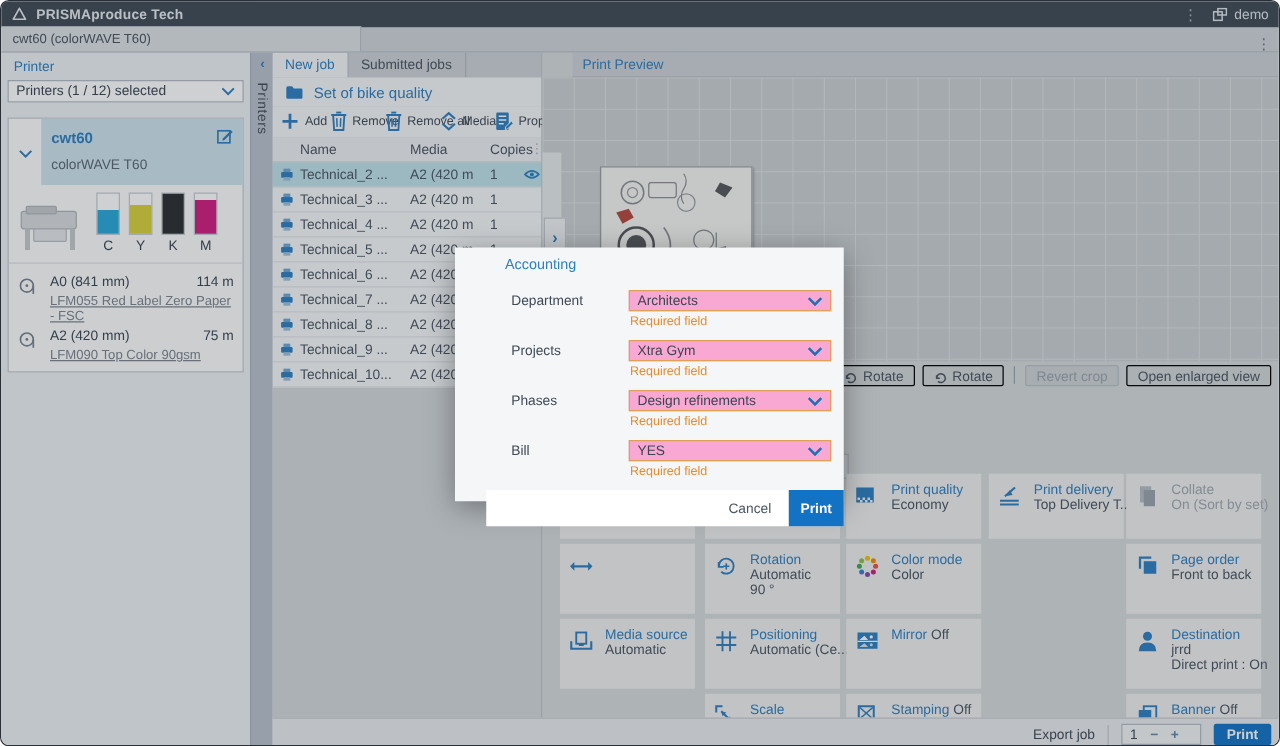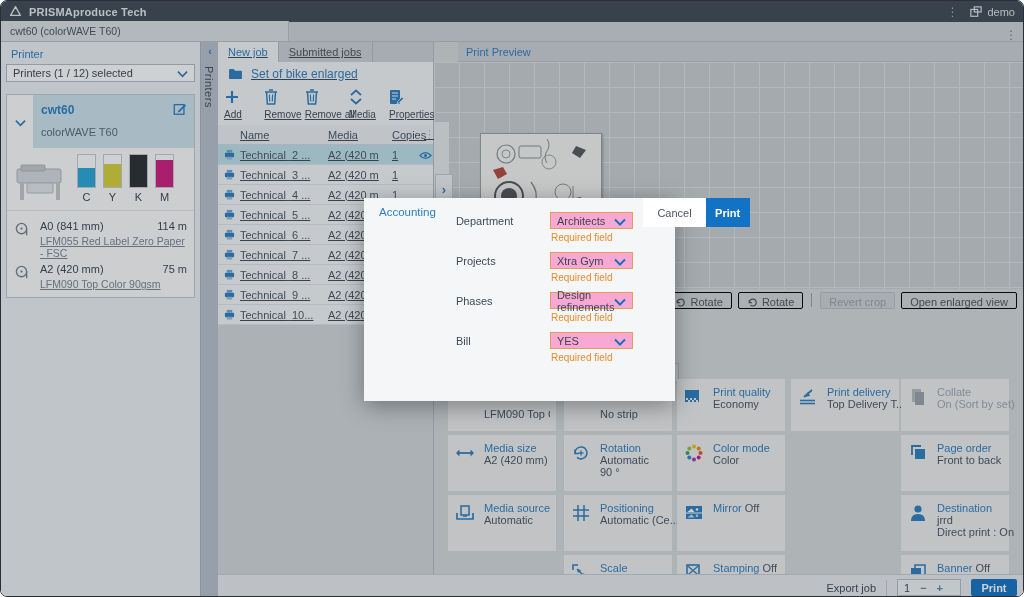--- a/index.html
+++ b/index.html
@@ -53,29 +53,29 @@
 
   
   .strip { width:18px; flex:none; background:#b9c1cc; position:relative; border-left:1px solid #aab2bd; }
   .strip .collapse { position:absolute; top:3px; left:0; width:18px; text-align:center; color:#2d7fc0;
     font-size:11px; font-weight:bold; }
   .strip .vtext { position:absolute; top:24px; left:2px; writing-mode:vertical-rl; color:#434d5a;
     font-size:11px; letter-spacing:.5px; }
 
   
   .job-panel { width:216px; flex:none; background:#d4d8db; border-right:1px solid #b6bcc3;
-    display:flex; flex-direction:column;text-decoration:underline; }
+    display:flex; flex-direction:column; }
   .job-tabs { height:20px; background:#ccd1d7; display:flex; flex:none; }
   .job-tab { padding:0 10px; display:flex; align-items:center; color:#49545f; border-right:1px solid #b4bbc2; }
   .job-tab.active { background:#f4f6f8; color:#2d7fc0; }
   .job-title-row { height:23px; background:#f4f6f8; display:flex; align-items:center; gap:8px;
     padding:0 10px; flex:none; }
   .job-title { color:#2d7fc0; font-size:12px; }
   .job-toolbar { background:#f4f6f8; display:flex; padding:4px 2px 5px 6px; gap:2px; flex:none; }
-  .tool { width:42px; display:flex; flex-direction:column; gap:4px; color:#3f4956;
+  .tool { width:42px; display:flex; flex-direction:row; align-items:center; gap:4px; color:#3f4956;
     font-size:10px; white-space:nowrap; }
   .tool svg { display:block; }
   .job-table-head { height:20px; background:#eef0f2; display:flex; align-items:center; flex:none;
     border-bottom:1px solid #d4d9dd; color:#4a5562; }
   .col-icon { width:22px; flex:none; }
   .col-name { width:88px; flex:none; overflow:hidden; white-space:nowrap; }
   .col-media { width:64px; flex:none; overflow:hidden; white-space:nowrap; }
   .col-copies { width:26px; flex:none; }
   .col-extra { flex:1; text-align:center; }
   .job-row { height:20px; background:#f6f8f9; border-bottom:1px solid #e2e5e9; display:flex;
@@ -125,21 +125,21 @@
     display:flex; align-items:center; }
   .stepper { width:64px; height:17px; border:1px solid #b4bdc7; background:#f2f4f5; display:flex;
     align-items:center; padding:0 6px; color:#3f4956; }
   .stepper .minus,.stepper .plus { color:#5b89ad; font-weight:bold; margin-left:10px; }
   .print-main { width:46px; height:17px; background:#1273c4; color:#fff; font-weight:bold;
     border-radius:2px; display:flex; align-items:center; justify-content:center; }
 
   
   .overlay { position:absolute; inset:0; background:rgba(33,39,48,.22); z-index:10; }
   .modal { position:absolute; left:363px; top:197px; width:311px; height:203px; background:#f4f6f8;
-    z-index:20; box-shadow:0 5px 22px rgba(0,0,0,.35); display:flex; flex-direction:row; }
+    z-index:20; box-shadow:0 5px 22px rgba(0,0,0,.35); display:flex; flex-direction:column;padding-left:25px; }
   .modal-title { color:#2d7fbf; font-size:11.5px; padding:8px 0 0 15px; }
   .modal-body { flex:1; padding:14px 10px 0 20px; }
   .field-row { display:flex; margin-bottom:4px; }
   .field-label { width:94px; padding-top:3px; color:#3f4a57; }
   .field-main { flex:1; }
   .dropdown { height:17px; background:#f9a8d4; border:1px solid #e0a055; display:flex; align-items:center;
     padding:0 6px; color:#3b4654; }
   .dropdown .chev { margin-left:auto; }
   .required { color:#e78b2d; font-size:10px; margin:3px 0 5px 1px; }
   .modal-footer { height:29px; background:#fff; display:flex; align-items:center;
@@ -298,21 +298,21 @@
         <div class="job-tab">
             <span>Submitted jobs</span>
           </div>
       </div>
       <div class="job-title-row">
         <span>
           <svg width="15" height="12" viewBox="0 0 16 13">
               <path d="M1 2.5 Q1 1 2.5 1 H6 L7.5 3 H14 Q15 3 15 4.2 V11 Q15 12 13.8 12 H2.2 Q1 12 1 11 Z" fill="#2d7fc0"></path>
             </svg>
         </span>
-        <span class="job-title">Set of bike enlarged</span>
+        <span class="job-title">Set of bike quality</span>
       </div>
       <div class="job-toolbar">
         <div class="tool">
           <span>
               <svg width="16" height="16" viewBox="0 0 16 16">
                 <line x1="8" y1="2" x2="8" y2="14" stroke="#2d7fc0" stroke-width="2.2"></line>
                 <line x1="2" y1="8" x2="14" y2="8" stroke="#2d7fc0" stroke-width="2.2"></line>
               </svg>
             </span>
           <span>Add</span>
@@ -600,22 +600,20 @@
           <span class="ttext"><span class="tlabel">Collate</span>
             <span class="tvalue">On (Sort by set)</span></span>
         </div>
 
         <div class="tile c1 r1">
           <span class="ticon"><svg width="20" height="20" viewBox="0 0 20 20">
                 <line x1="3" y1="10" x2="17" y2="10" stroke="#2d7fc0" stroke-width="1.8"></line>
                 <path d="M4.5 6.5 L1 10 l3.5 3.5 z" fill="#2d7fc0"></path>
                 <path d="M15.5 6.5 L19 10 l-3.5 3.5 z" fill="#2d7fc0"></path>
               </svg></span>
-          <span class="ttext"><span class="tlabel">Media size</span>
-            <span class="tvalue">A2 (420 mm)</span></span>
         </div>
         <div class="tile c2 r1">
           <span class="ticon"><svg width="20" height="20" viewBox="0 0 20 20">
                 <path d="M4 10 a6 6 0 1 1 2 4.4" fill="none" stroke="#2d7fc0" stroke-width="1.5"></path>
                 <path d="M4 6.5 v4 h4" fill="none" stroke="#2d7fc0" stroke-width="1.5"></path>
                 <line x1="10" y1="7.5" x2="10" y2="12.5" stroke="#2d7fc0" stroke-width="1.3"></line>
                 <line x1="7.5" y1="10" x2="12.5" y2="10" stroke="#2d7fc0" stroke-width="1.3"></line>
               </svg></span>
           <span class="ttext"><span class="tlabel">Rotation</span>
             <span class="tvalue">Automatic</span>

